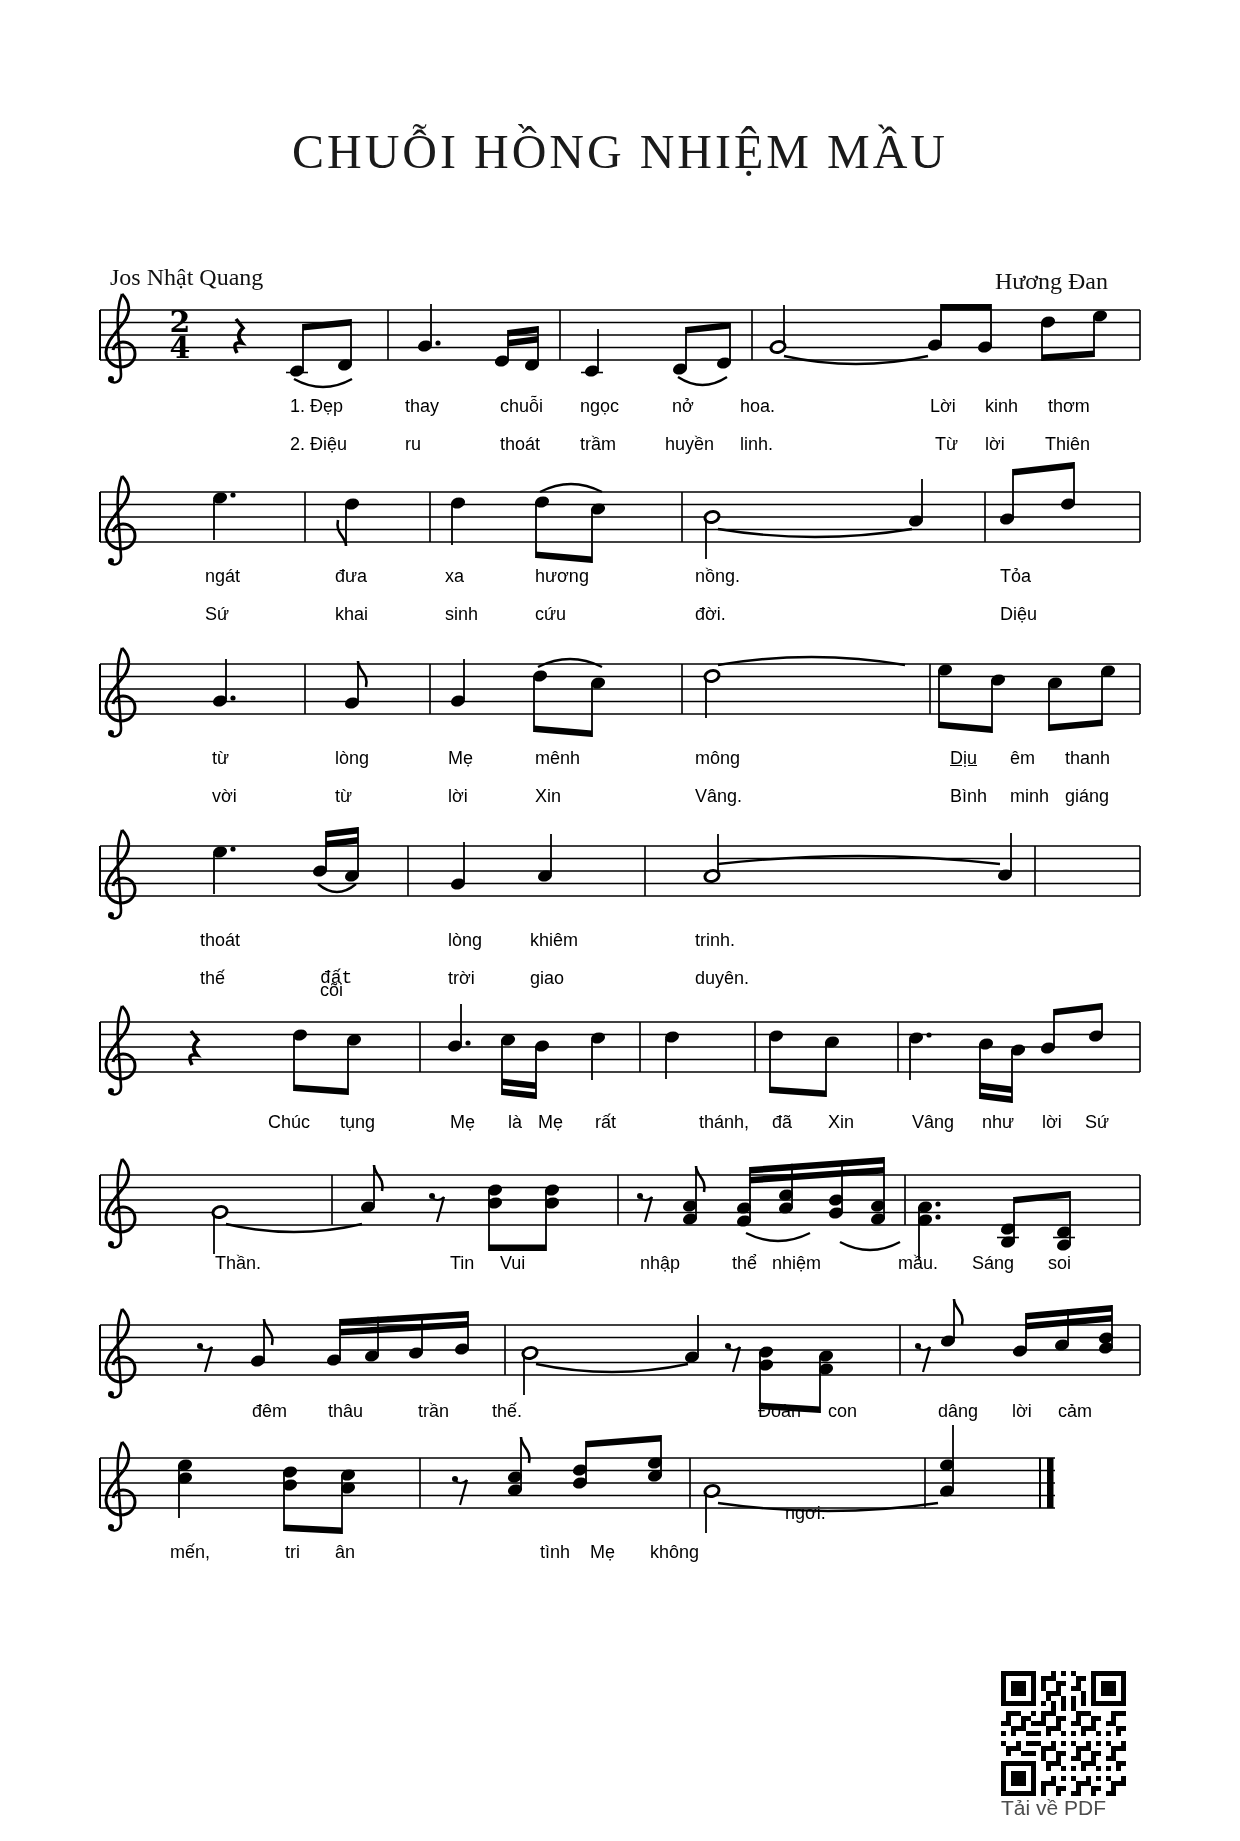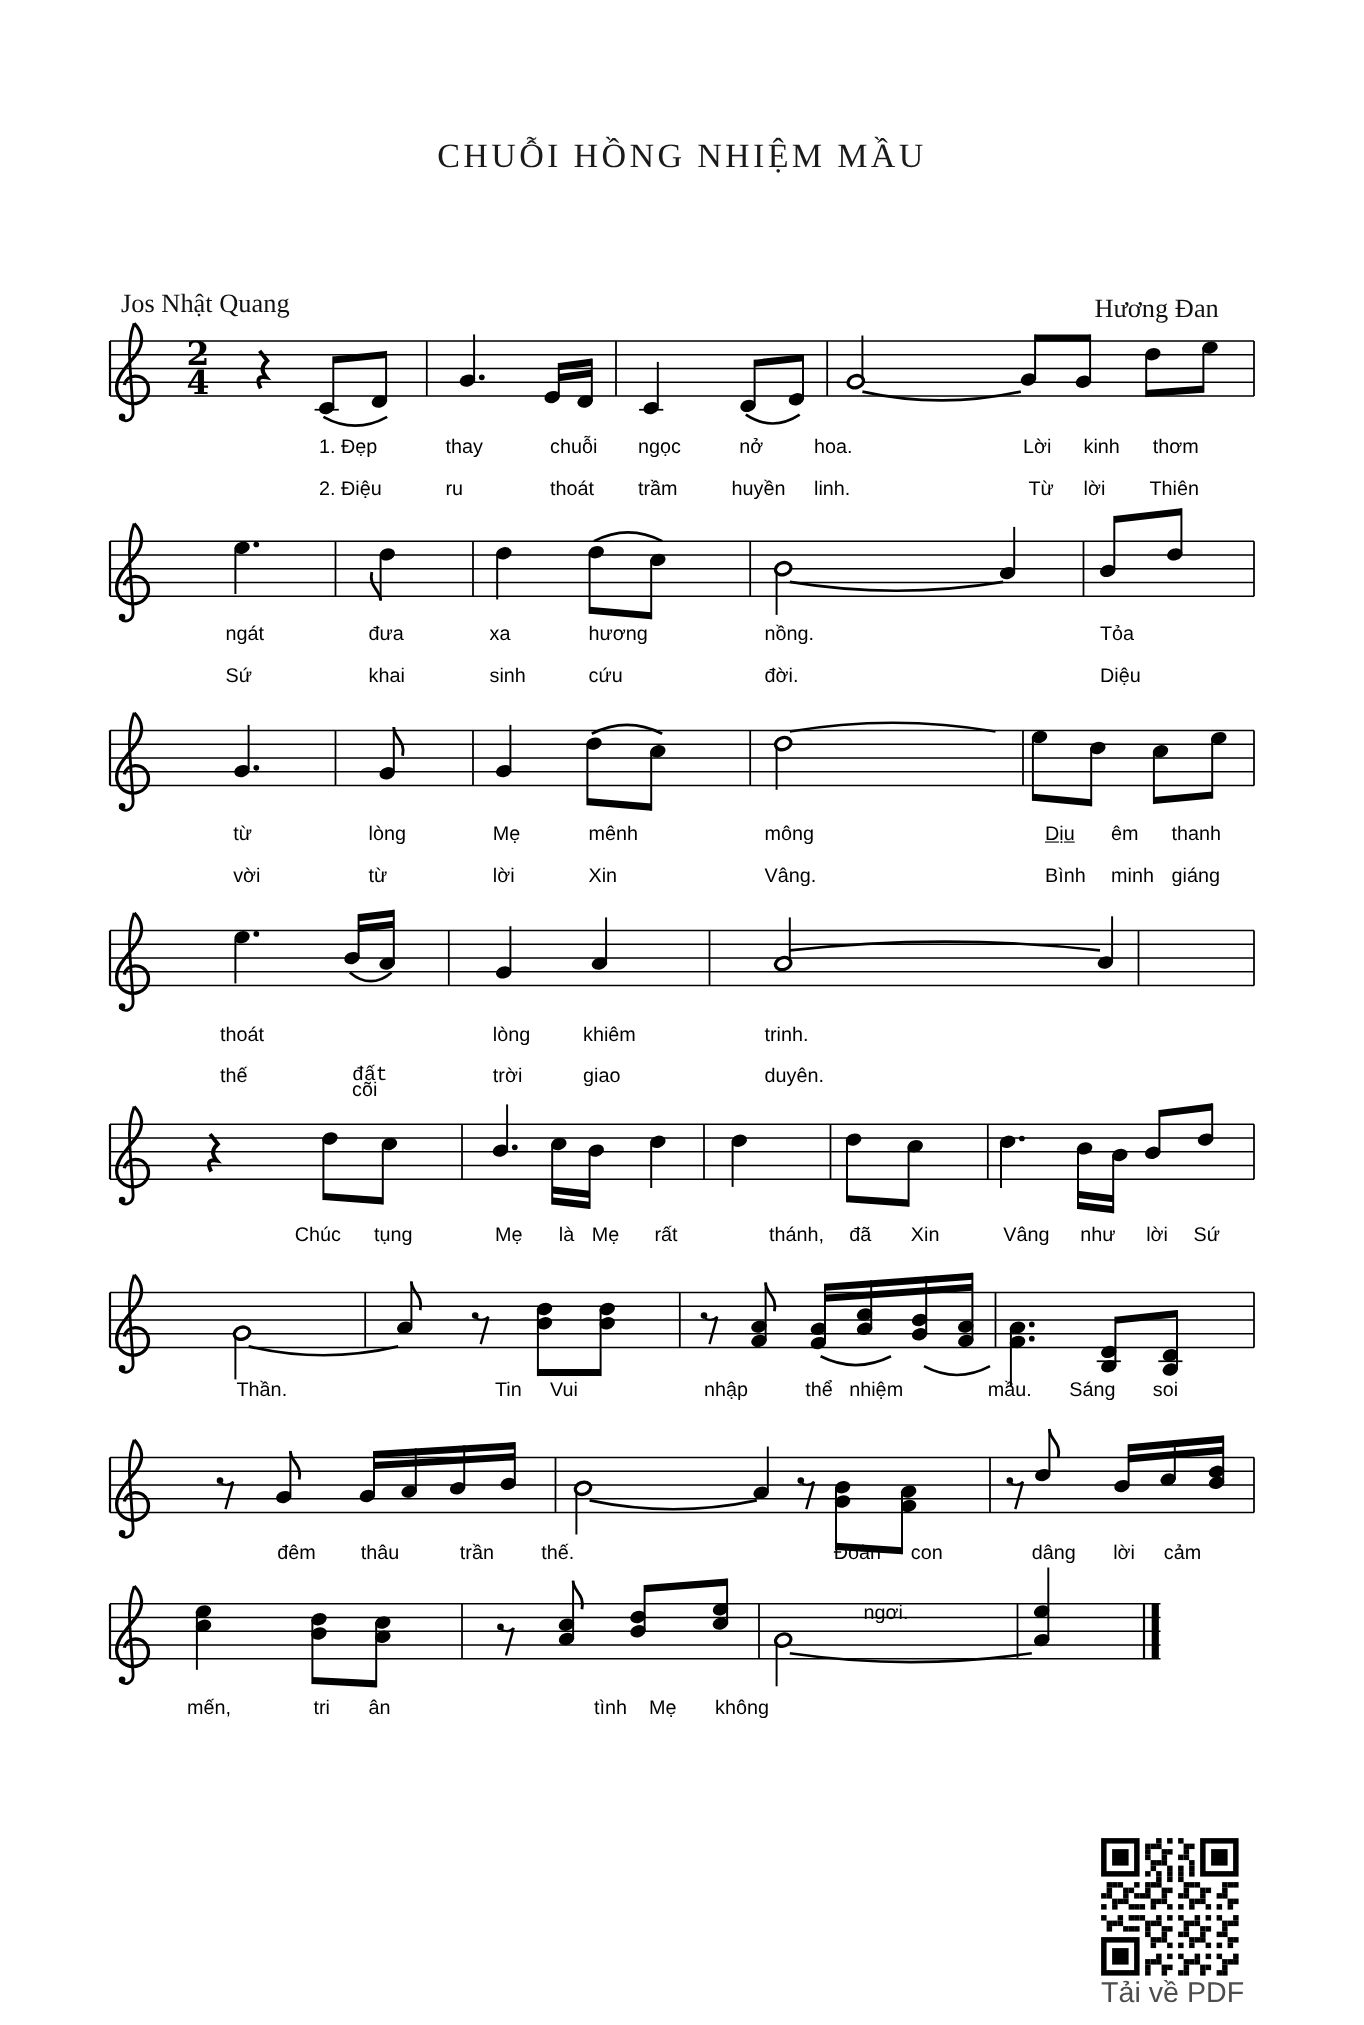--- a/index.html
+++ b/index.html
@@ -1,26 +1,26 @@
 <!DOCTYPE html>
 <html><head>
 <meta charset="utf-8">
 <style>
   html,body{margin:0;padding:0;background:#fff;}
   #page{position:relative;width:1240px;height:1841px;background:#fff;overflow:hidden;
         font-family:"Liberation Sans",sans-serif;color:#000;}
   #score-svg{position:absolute;left:0;top:0;}
   .title{position:absolute;left:0;right:0;top:124px;text-align:center;
-         font-family:"Liberation Serif",serif;font-weight:500;font-size:31px;
+         font-family:"Liberation Serif",serif;font-weight:500;font-size:48px;
          letter-spacing:3px;color:#1a1a1a;}
   .composer{position:absolute;font-family:"Liberation Serif",serif;font-size:24px;color:#111;}
   .composer.left{left:110px;top:264px;}
   .composer.right{right:132px;top:268px;text-align:right;}
   .lyric{position:absolute;font-size:18px;white-space:nowrap;color:#000;}
-  .qr-label{position:absolute;left:1001px;top:1796px;font-size:26px;color:#4d4d4d;}
+  .qr-label{position:absolute;left:1001px;top:1796px;font-size:21px;color:#4d4d4d;}
 </style>
 </head>
 <body>
 
 <div id="page">
   <svg id="score-svg" width="1240" height="1841" viewBox="0 0 1240 1841">
       <g>
         <line x1="100" y1="310" x2="1140" y2="310" stroke="#000" stroke-width="1.4"></line>
         <line x1="100" y1="322.5" x2="1140" y2="322.5" stroke="#000" stroke-width="1.4"></line>
         <line x1="100" y1="335" x2="1140" y2="335" stroke="#000" stroke-width="1.4"></line>
@@ -734,14 +734,14 @@
     <span class="lyric" style="left: 828px; top: 1401px;">con</span>
     <span class="lyric" style="left: 938px; top: 1401px;">dâng</span>
     <span class="lyric" style="left: 1012px; top: 1401px;">lời</span>
     <span class="lyric" style="left: 1058px; top: 1401px;">cảm</span>
     <span class="lyric" style="left: 170px; top: 1542px;">mến,</span>
     <span class="lyric" style="left: 285px; top: 1542px;">tri</span>
     <span class="lyric" style="left: 335px; top: 1542px;">ân</span>
     <span class="lyric" style="left: 540px; top: 1542px;">tình</span>
     <span class="lyric" style="left: 590px; top: 1542px;">Mẹ</span>
     <span class="lyric" style="left: 650px; top: 1542px;">không</span>
-    <span class="lyric" style="left: 785px; top: 1456px;">ngơi.</span>
+    <span class="lyric" style="left: 785px; top: 1503px;">ngơi.</span>
   </div>
 
 </body></html>

